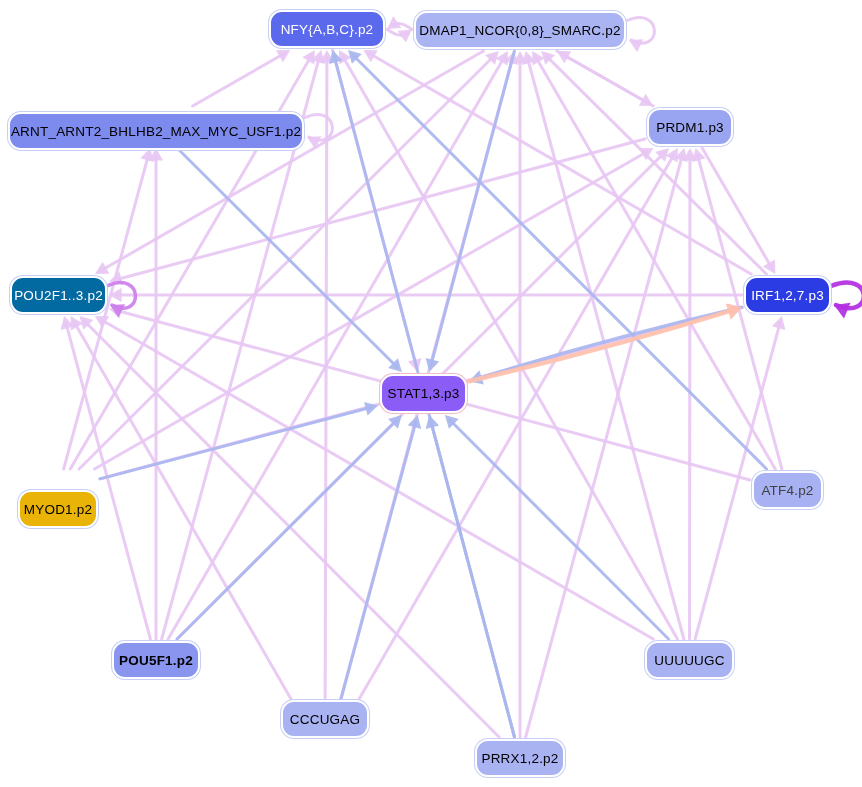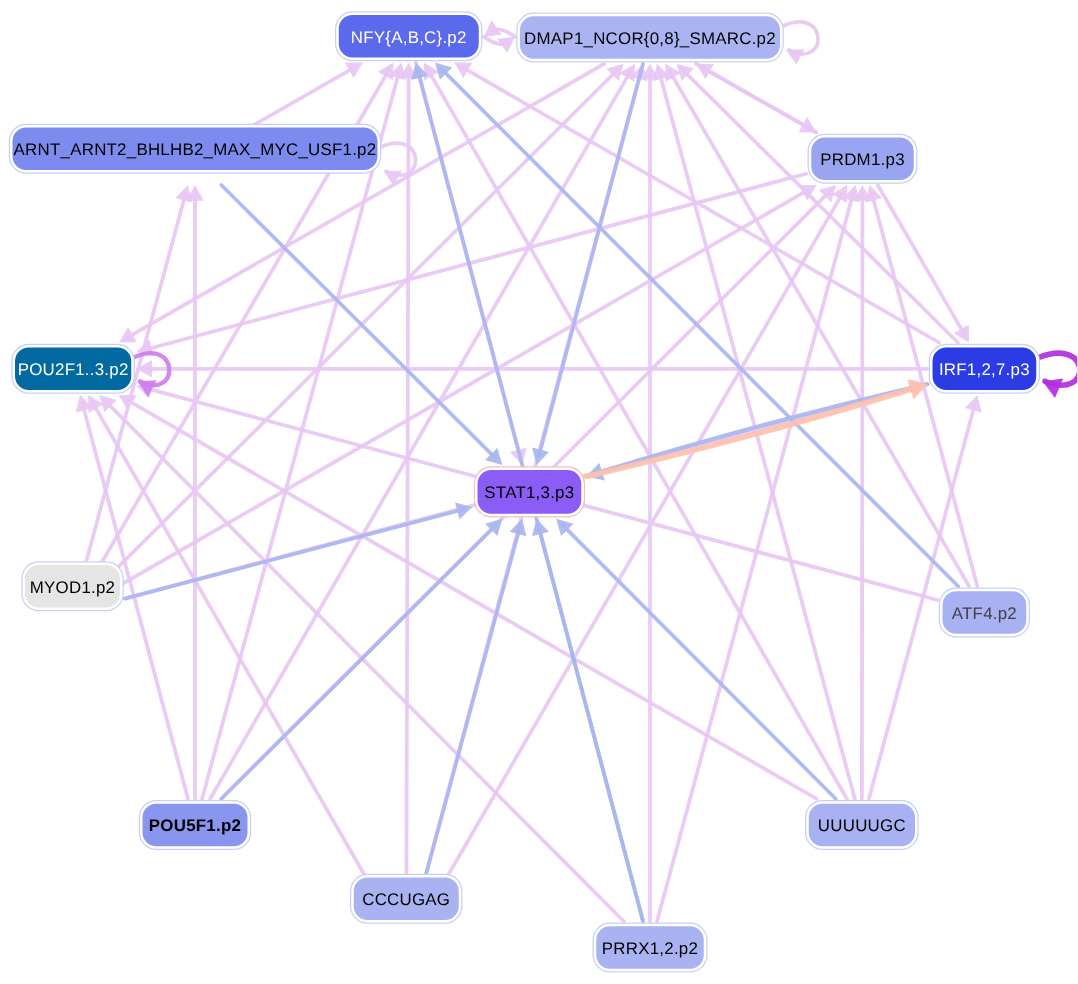--- a/index.html
+++ b/index.html
@@ -135,36 +135,36 @@
       <path d="M 831 286 C 874 269, 874 321, 836 305" fill="none" stroke="#b32ce2" stroke-width="4.5" stroke-opacity="0.92" stroke-linecap="round"></path>
       <polygon points="834,305 843.973064901494,318.4219214895107 850.5700339024824,302.75412011216355" fill="#b32ce2" fill-opacity="0.92"></polygon>
     </svg>
   <div id="node-layer">
       <div class="node" style="left: 269px; top: 10px; width: 116px; height: 38px; background: rgb(91, 106, 236); color: rgb(255, 255, 255); box-shadow: rgb(199, 207, 246) 0px 0px 0px 1px;">
         <span>NFY{A,B,C}.p2</span>
       </div>
       <div class="node" style="left: 414px; top: 11px; width: 212px; height: 38px; background: rgb(170, 180, 243); color: rgb(0, 0, 0); box-shadow: rgb(199, 207, 246) 0px 0px 0px 1px;">
         <span>DMAP1_NCOR{0,8}_SMARC.p2</span>
       </div>
-      <div class="node" style="left: 8px; top: 100px; width: 296px; height: 38px; background: rgb(125, 138, 238); color: rgb(0, 0, 0); box-shadow: rgb(199, 207, 246) 0px 0px 0px 1px;">
+      <div class="node" style="left: 8px; top: 112px; width: 296px; height: 38px; background: rgb(125, 138, 238); color: rgb(0, 0, 0); box-shadow: rgb(199, 207, 246) 0px 0px 0px 1px;">
         <span>ARNT_ARNT2_BHLHB2_MAX_MYC_USF1.p2</span>
       </div>
       <div class="node" style="left: 647px; top: 108px; width: 86px; height: 38px; background: rgb(154, 165, 241); color: rgb(0, 0, 0); box-shadow: rgb(199, 207, 246) 0px 0px 0px 1px;">
         <span>PRDM1.p3</span>
       </div>
       <div class="node" style="left: 10px; top: 276px; width: 97px; height: 38px; background: #0369a1; color: rgb(255, 255, 255); box-shadow: rgb(199, 207, 246) 0px 0px 0px 1px;">
         <span>POU2F1..3.p2</span>
       </div>
       <div class="node" style="left: 744px; top: 276px; width: 87px; height: 38px; background: rgb(44, 60, 228); color: rgb(255, 255, 255); box-shadow: rgb(199, 207, 246) 0px 0px 0px 1px;">
         <span>IRF1,2,7.p3</span>
       </div>
       <div class="node" style="left: 380px; top: 374px; width: 87px; height: 39px; background: #8b5cf6; color: rgb(0, 0, 0); box-shadow: rgb(242, 188, 200) 0px 0px 0px 1px;">
         <span>STAT1,3.p3</span>
       </div>
-      <div class="node" style="left: 18px; top: 450px; width: 80px; height: 38px; background: #e5e5e5; color: rgb(0, 0, 0); box-shadow: rgb(199, 207, 246) 0px 0px 0px 1px;">
+      <div class="node" style="left: 18px; top: 490px; width: 80px; height: 38px; background: #eab308; color: rgb(0, 0, 0); box-shadow: rgb(199, 207, 246) 0px 0px 0px 1px;">
         <span>MYOD1.p2</span>
       </div>
       <div class="node" style="left: 752px; top: 471px; width: 71px; height: 38px; background: rgb(168, 178, 242); color: #404040; box-shadow: rgb(199, 207, 246) 0px 0px 0px 1px;">
         <span>ATF4.p2</span>
       </div>
       <div class="node" style="left: 112px; top: 641px; width: 88px; height: 38px; background: rgb(137, 149, 239); color: rgb(0, 0, 0); box-shadow: rgb(199, 207, 246) 0px 0px 0px 1px; font-weight: bold;">
         <span>POU5F1.p2</span>
       </div>
       <div class="node" style="left: 645px; top: 641px; width: 89px; height: 38px; background: rgb(168, 178, 242); color: rgb(0, 0, 0); box-shadow: rgb(199, 207, 246) 0px 0px 0px 1px;">
         <span>UUUUUGC</span>

